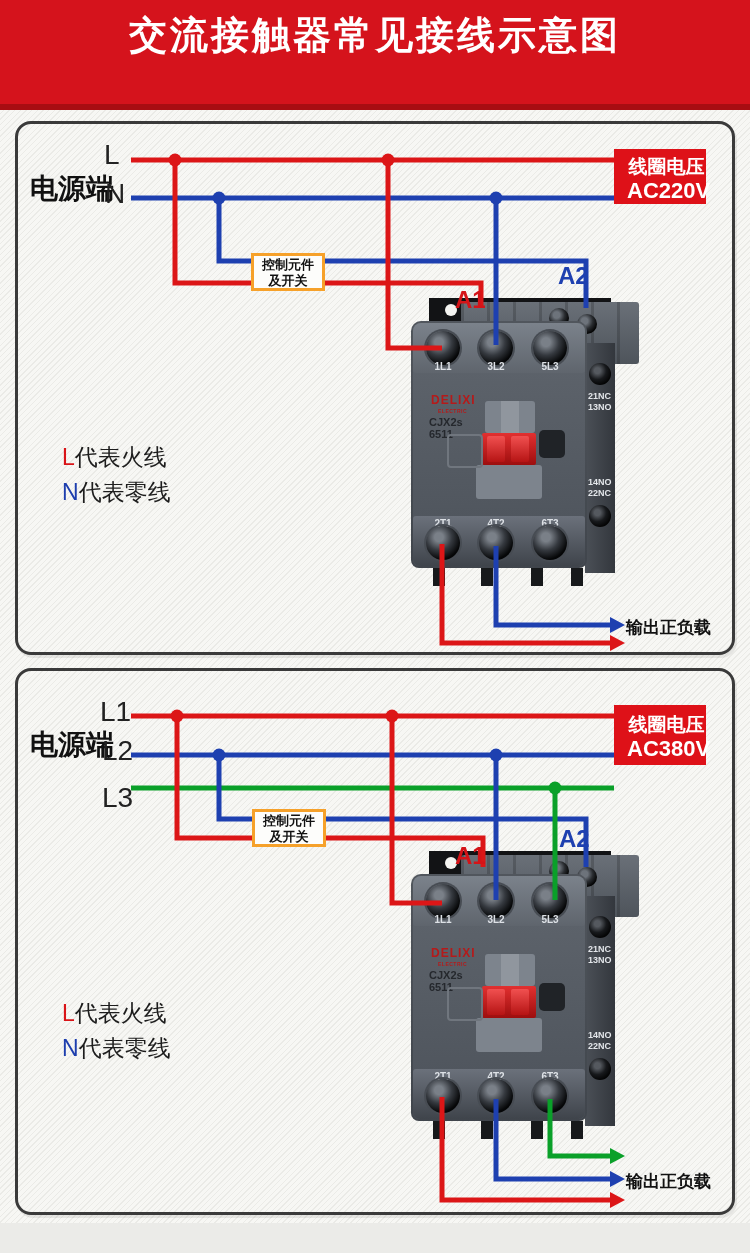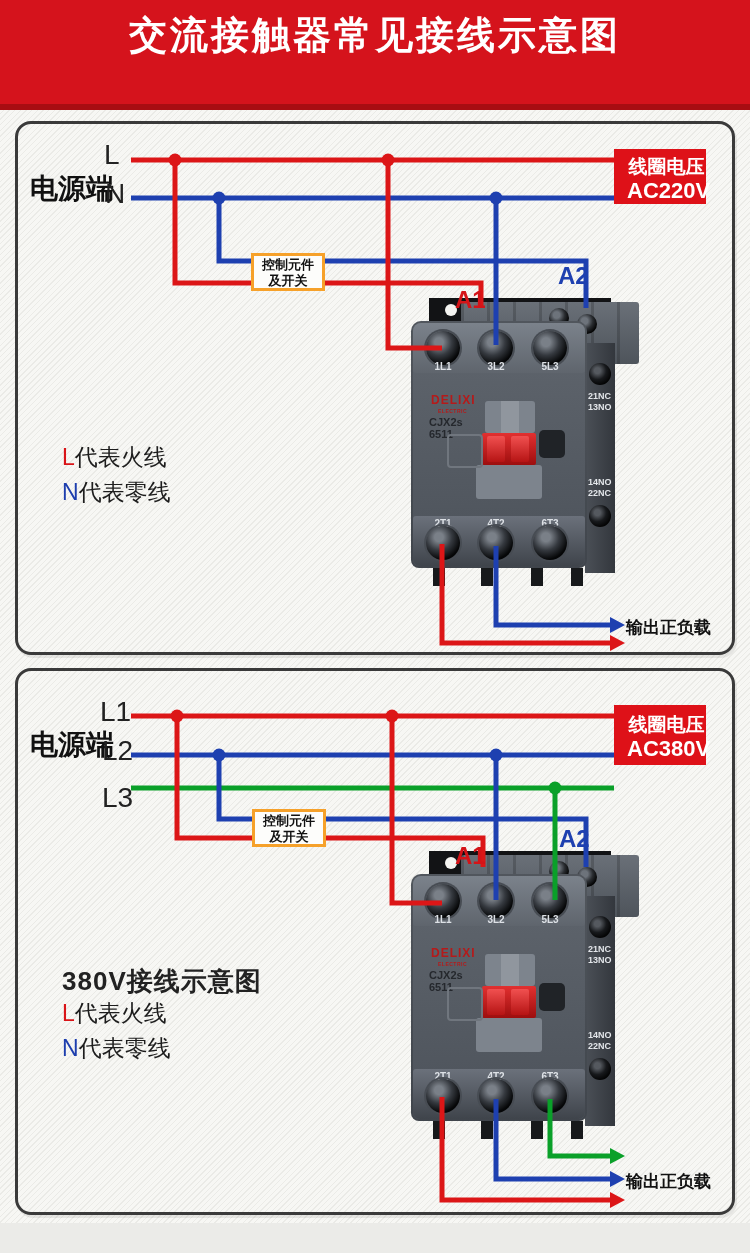--- a/index.html
+++ b/index.html
@@ -258,20 +258,19 @@
     <div class="abs coil-box" style="left:596px;top:34px;height:60px;padding-top:8px;">
       <div class="cv1">线圈电压</div>
       <div class="cv2">AC380V</div>
     </div>
     <div class="abs control-box" style="left:234px;top:138px;">
       <div>控制元件</div>
       <div>及开关</div>
     </div>
     <div class="abs a-label a1" style="left:437px;top:171px;">A1</div>
     <div class="abs a-label a2" style="left:541px;top:154px;">A2</div>
-    <div class="abs caption-title" style="left:44px;top:293px;">380V接线示意图</div>
     <div class="abs legend-line" style="left:44px;top:327px;"><span class="sym-red">L</span><span>代表火线</span></div>
     <div class="abs legend-line" style="left:44px;top:362px;"><span class="sym-blue">N</span><span>代表零线</span></div>
     <div class="abs output-label" style="left:608px;top:499px;">输出正负载</div>
   </div>
 
   <div class="abs" style="left:0;top:1223px;width:750px;height:30px;background:#ebebe8;"></div>
 </div>
 
 </body></html>

